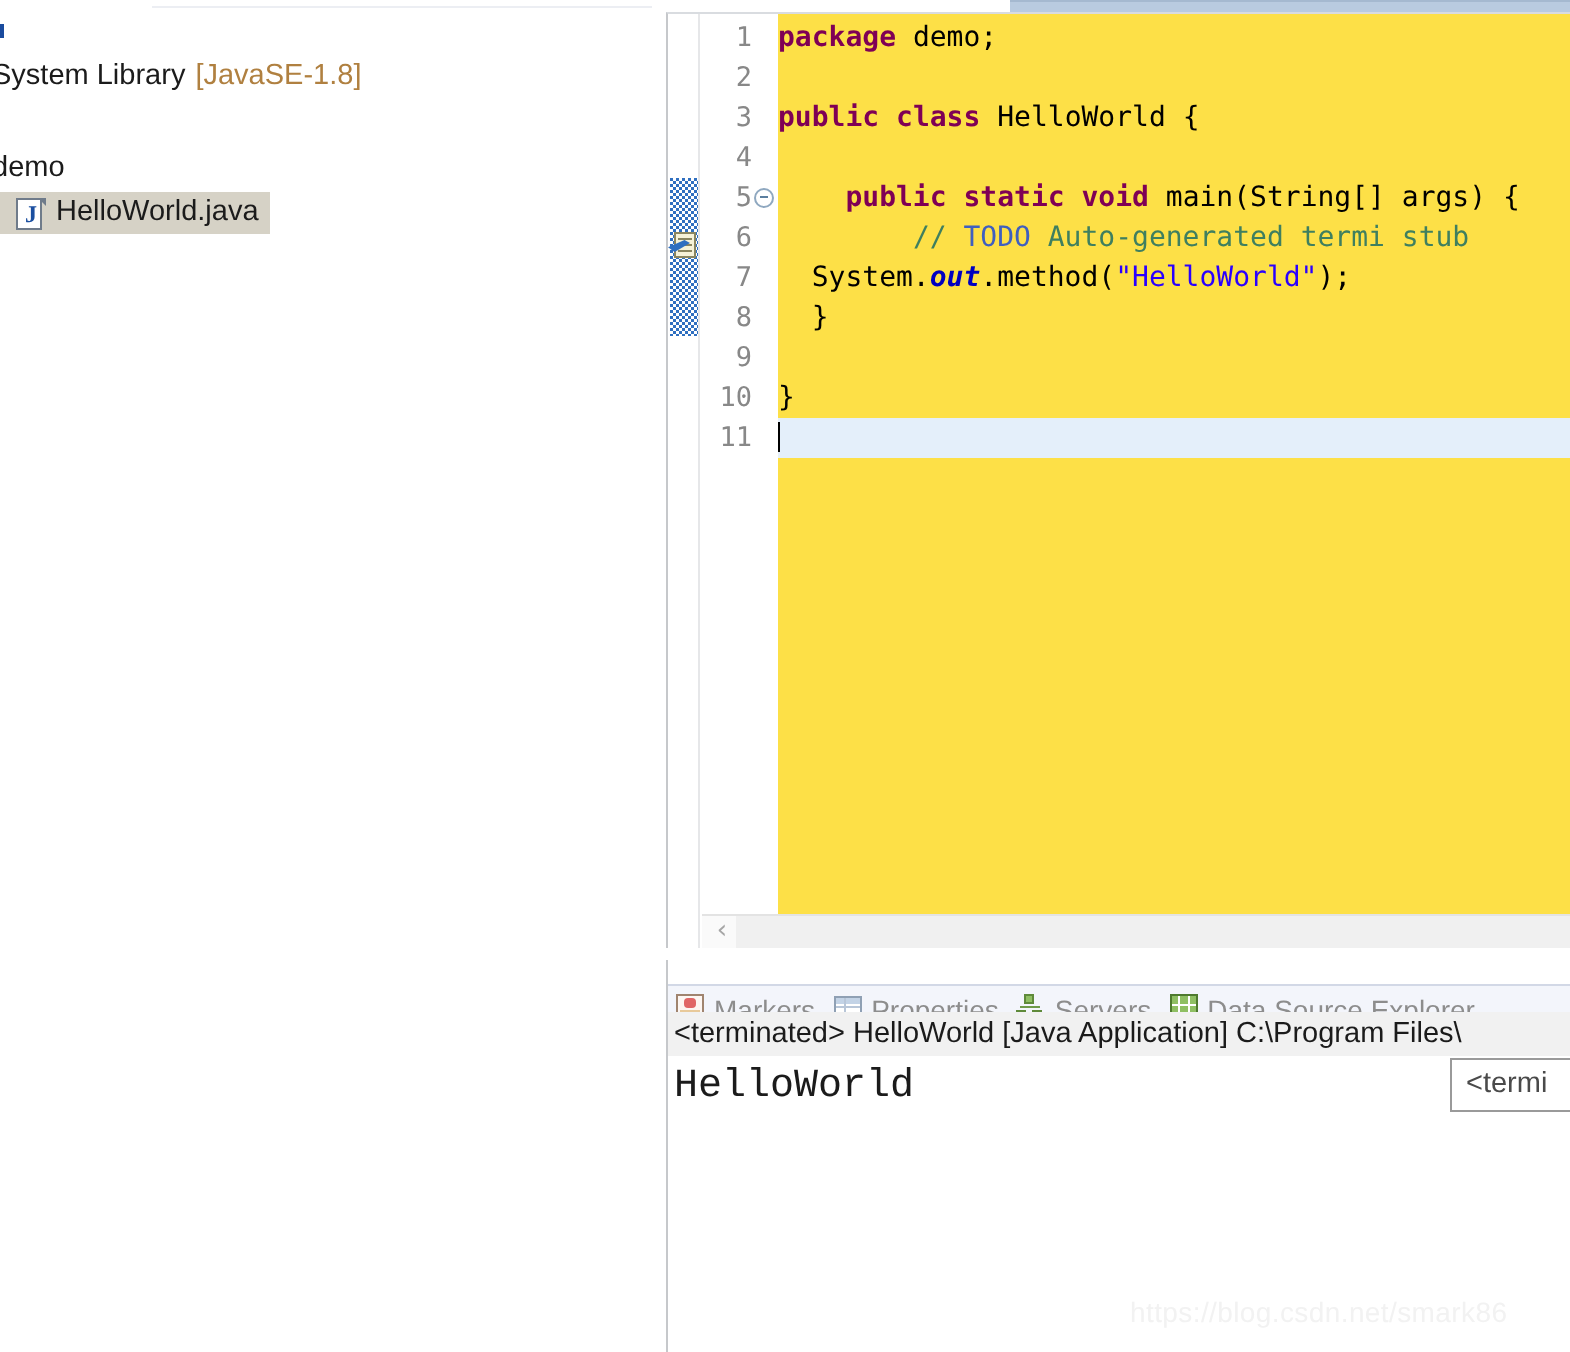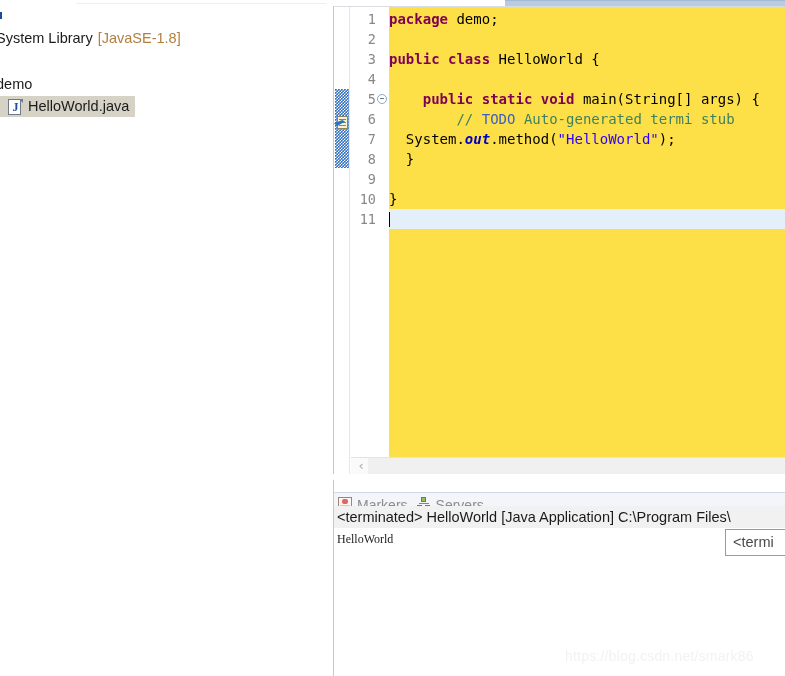--- a/index.html
+++ b/index.html
@@ -349,22 +349,22 @@
   }
   #console-body {
     position: absolute;
     left: 0px; top: 48px;
     width: 452px; bottom: 0;
     background: #ffffff;
     padding: 4px 0 0 3px;
     box-sizing: border-box;
   }
   #console-out {
-    font-family: Liberation Serif, serif;
-    font-size: 12px;
+    font-family: Liberation Mono, monospace;
+    font-size: 20px;
     color: #1b1b1b;
     white-space: pre;
   }
   
   #console-tooltip {
     position: absolute;
     left: 391px; top: 49px;
     width: 70px; height: 27px;
     background: #ffffff;
     border: 1px solid #9a9a9a;
@@ -473,31 +473,51 @@
 
       <div class="view-tab">
         <span class="tabicon ic-markers">
           <span class="box"></span>
             <span class="dot"></span>
             <span class="base"></span>
         </span>
         <span class="vt-label">Markers</span>
       </div>
 
+      <div class="view-tab">
+        <span class="tabicon ic-props">
+          <span class="box"></span>
+            <span class="hdr"></span>
+            <span class="r1"></span>
+            <span class="r2"></span>
+            <span class="c1"></span>
+        </span>
+        <span class="vt-label">Properties</span>
+      </div>
 
       <div class="view-tab">
         <span class="tabicon ic-servers">
           <span class="bar"></span>
             <span class="n n1"></span>
             <span class="n n2"></span>
             <span class="n n3"></span>
         </span>
         <span class="vt-label">Servers</span>
       </div>
 
+      <div class="view-tab">
+        <span class="tabicon ic-ds">
+          <span class="box"></span>
+            <span class="v1"></span>
+            <span class="v2"></span>
+            <span class="h1"></span>
+            <span class="h2"></span>
+        </span>
+        <span class="vt-label">Data Source Explorer</span>
+      </div>
     </div>
 
     <div id="console-header">&lt;terminated&gt; HelloWorld [Java Application] C:\Program Files\</div>
 
     <div id="console-body">
       <div id="console-out">HelloWorld</div>
     </div>
 
     <div id="console-tooltip">&lt;termi</div>
   </div>

